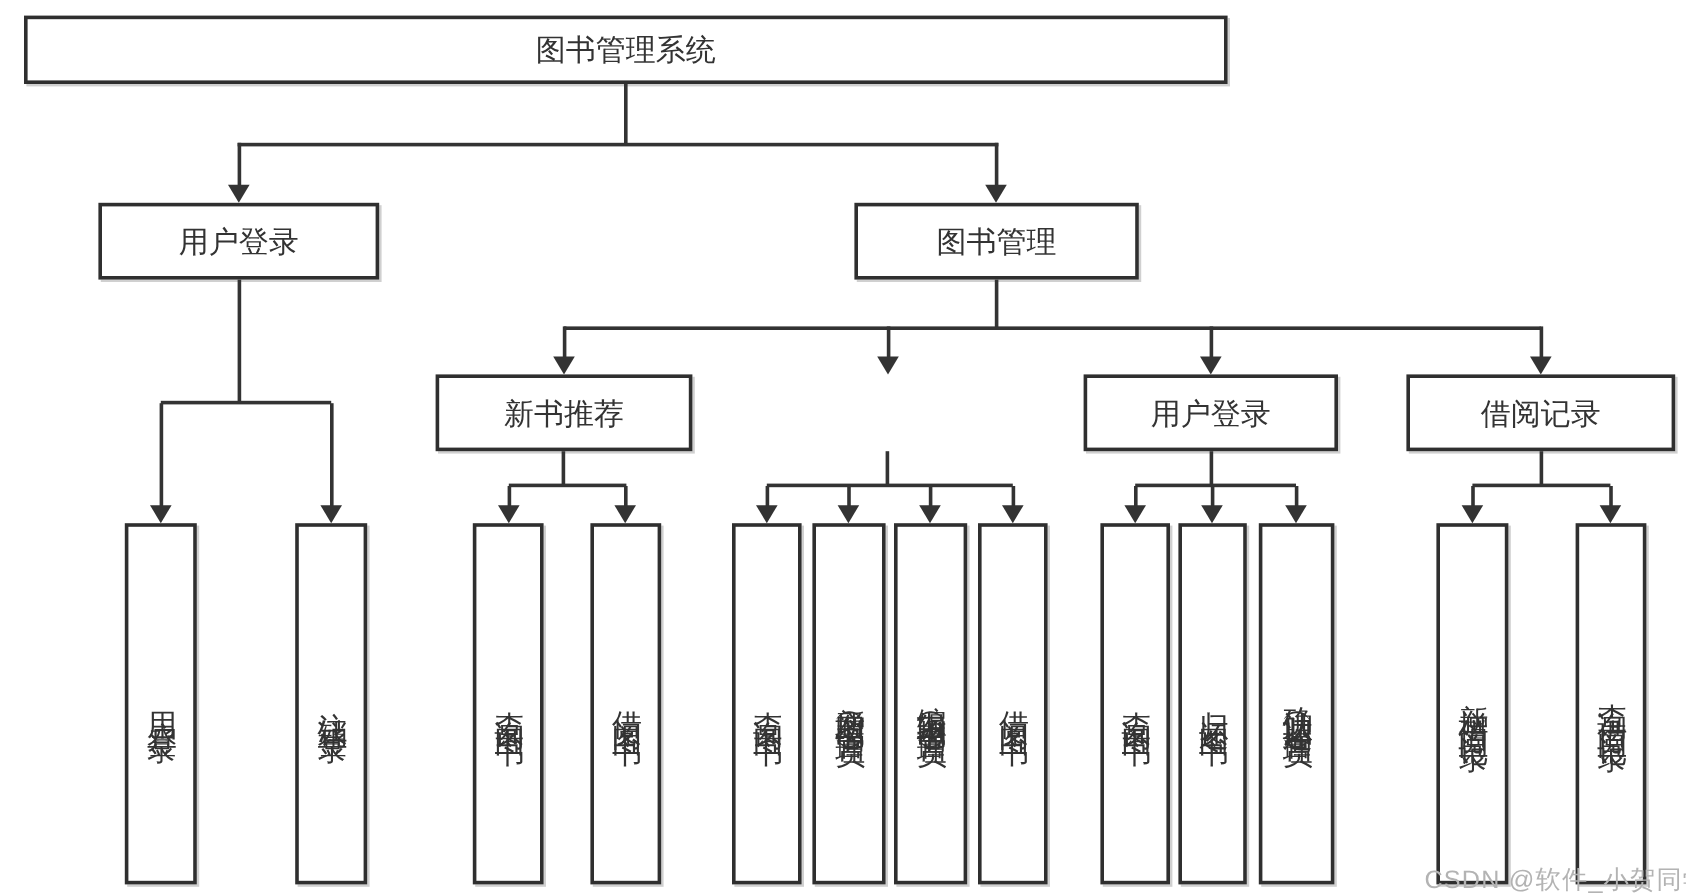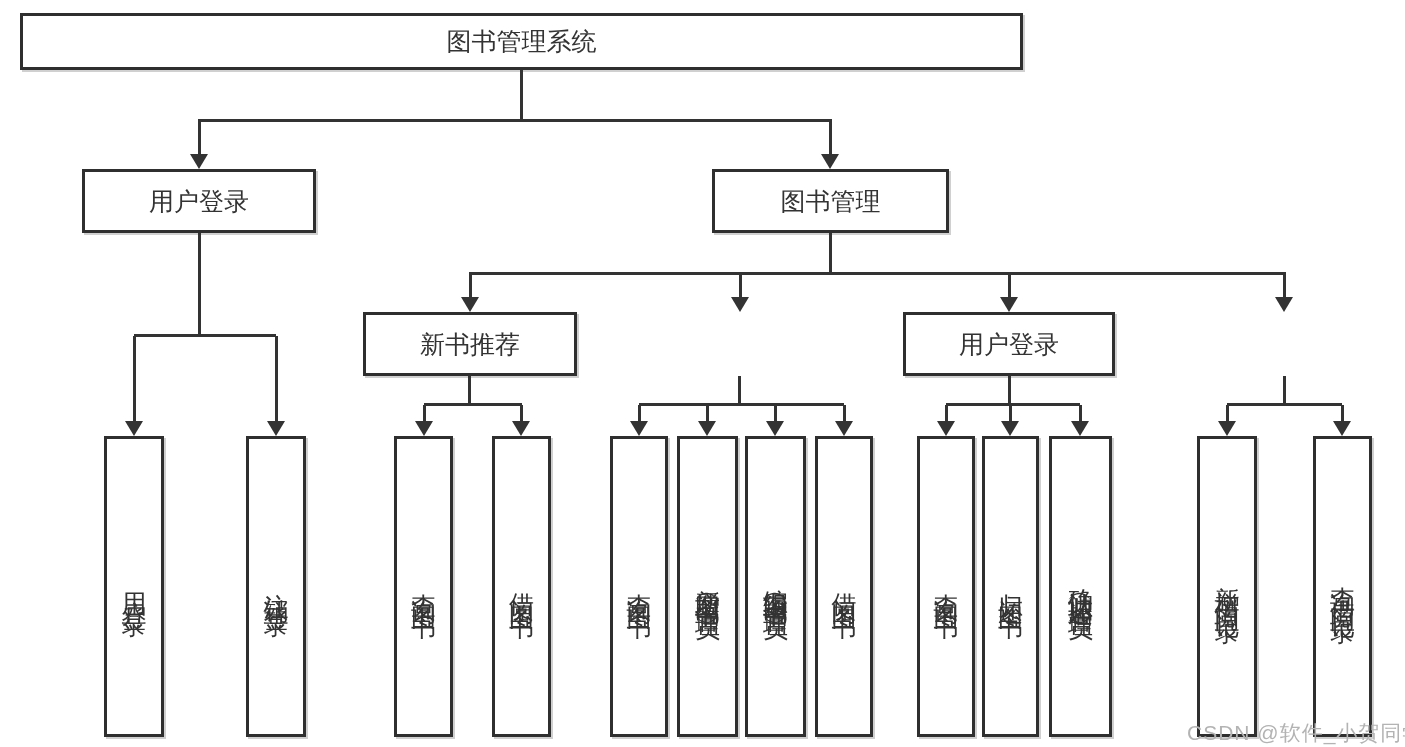--- a/index.html
+++ b/index.html
@@ -83,20 +83,23 @@
   <div class="arrow" style="left:740px;top:272px;height:40px;"></div>
   <div class="arrow" style="left:1009px;top:272px;height:40px;"></div>
   <div class="arrow" style="left:1284px;top:272px;height:40px;"></div>
 
   <div class="box" style="left:363px;top:312px;width:214px;height:64px;">
     <span>新书推荐</span>
   </div>
   <div class="box" style="left:903px;top:312px;width:212px;height:64px;">
     <span>用户登录</span>
   </div>
+  <div class="box" style="left:1172px;top:312px;width:224px;height:64px;">
+    <span>借阅记录</span>
+  </div>
 
   <div class="vline" style="left:468px;top:376px;height:29px;"></div>
   <div class="hline" style="left:424px;top:403px;width:98px;"></div>
   <div class="arrow" style="left:424px;top:405px;height:31px;"></div>
   <div class="arrow" style="left:521px;top:405px;height:31px;"></div>
 
   <div class="vline" style="left:738px;top:376px;height:29px;"></div>
   <div class="hline" style="left:639px;top:403px;width:205px;"></div>
   <div class="arrow" style="left:639px;top:405px;height:31px;"></div>
   <div class="arrow" style="left:707px;top:405px;height:31px;"></div>

